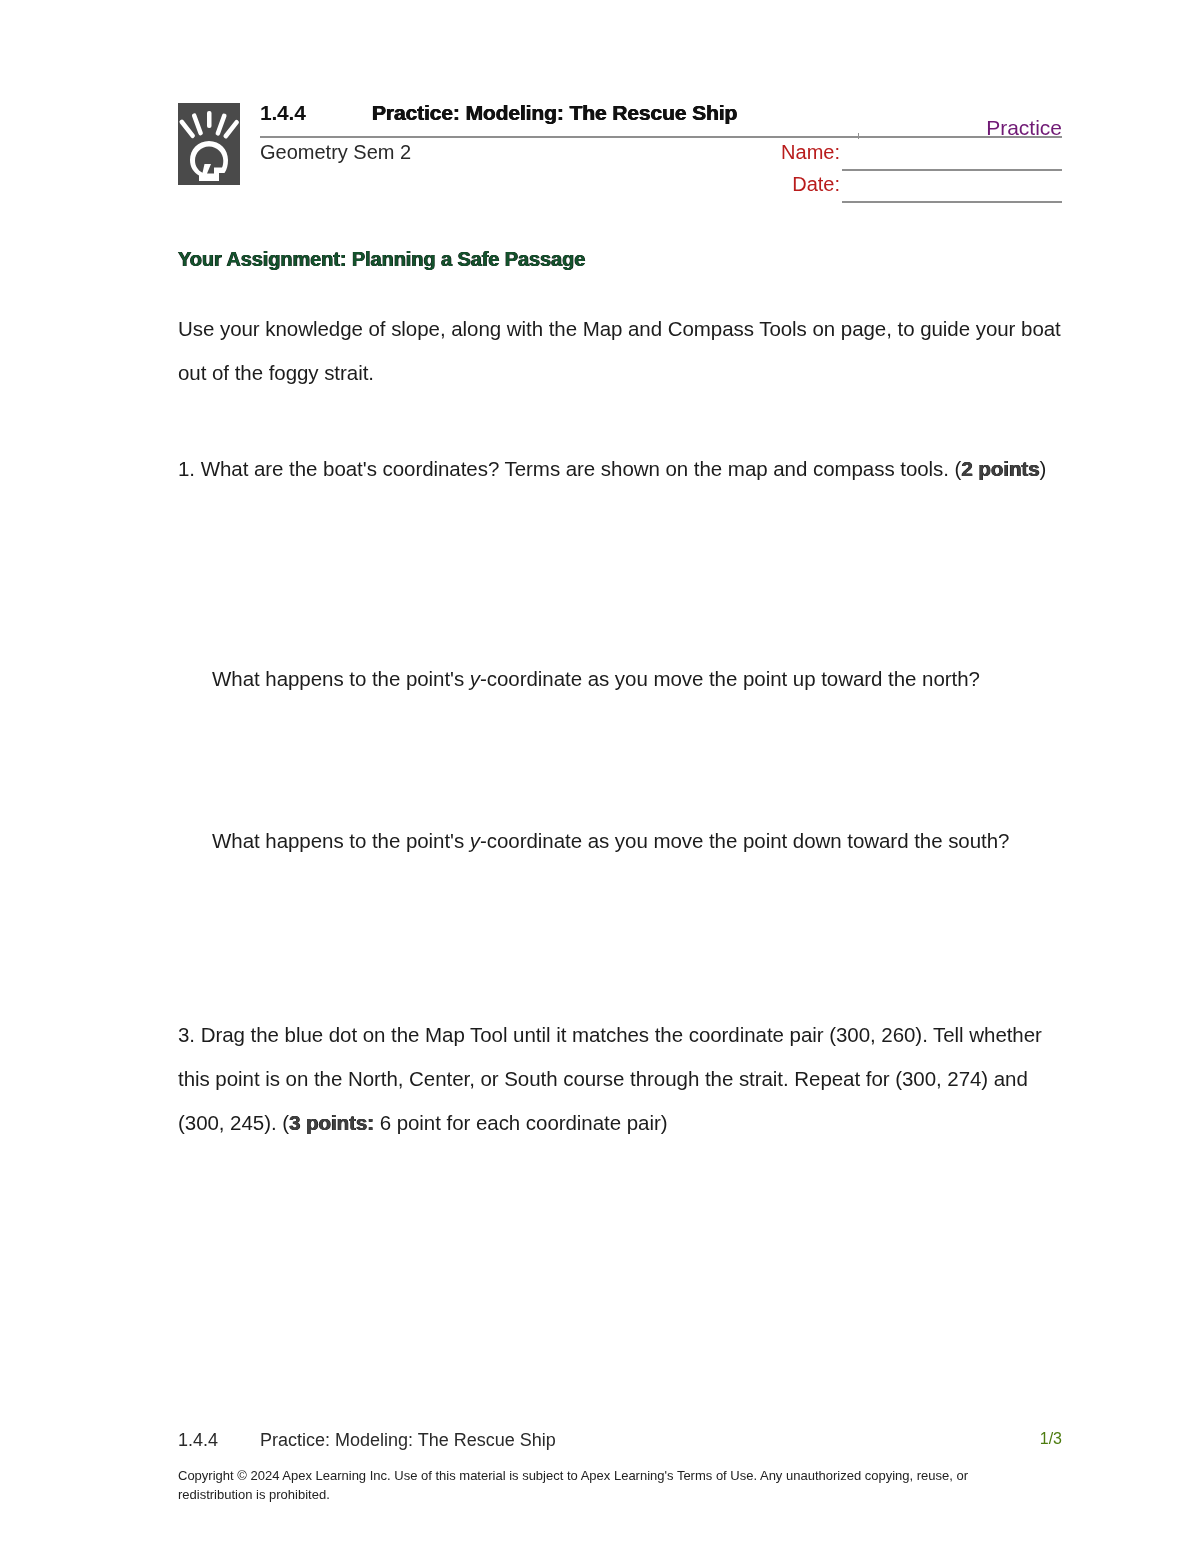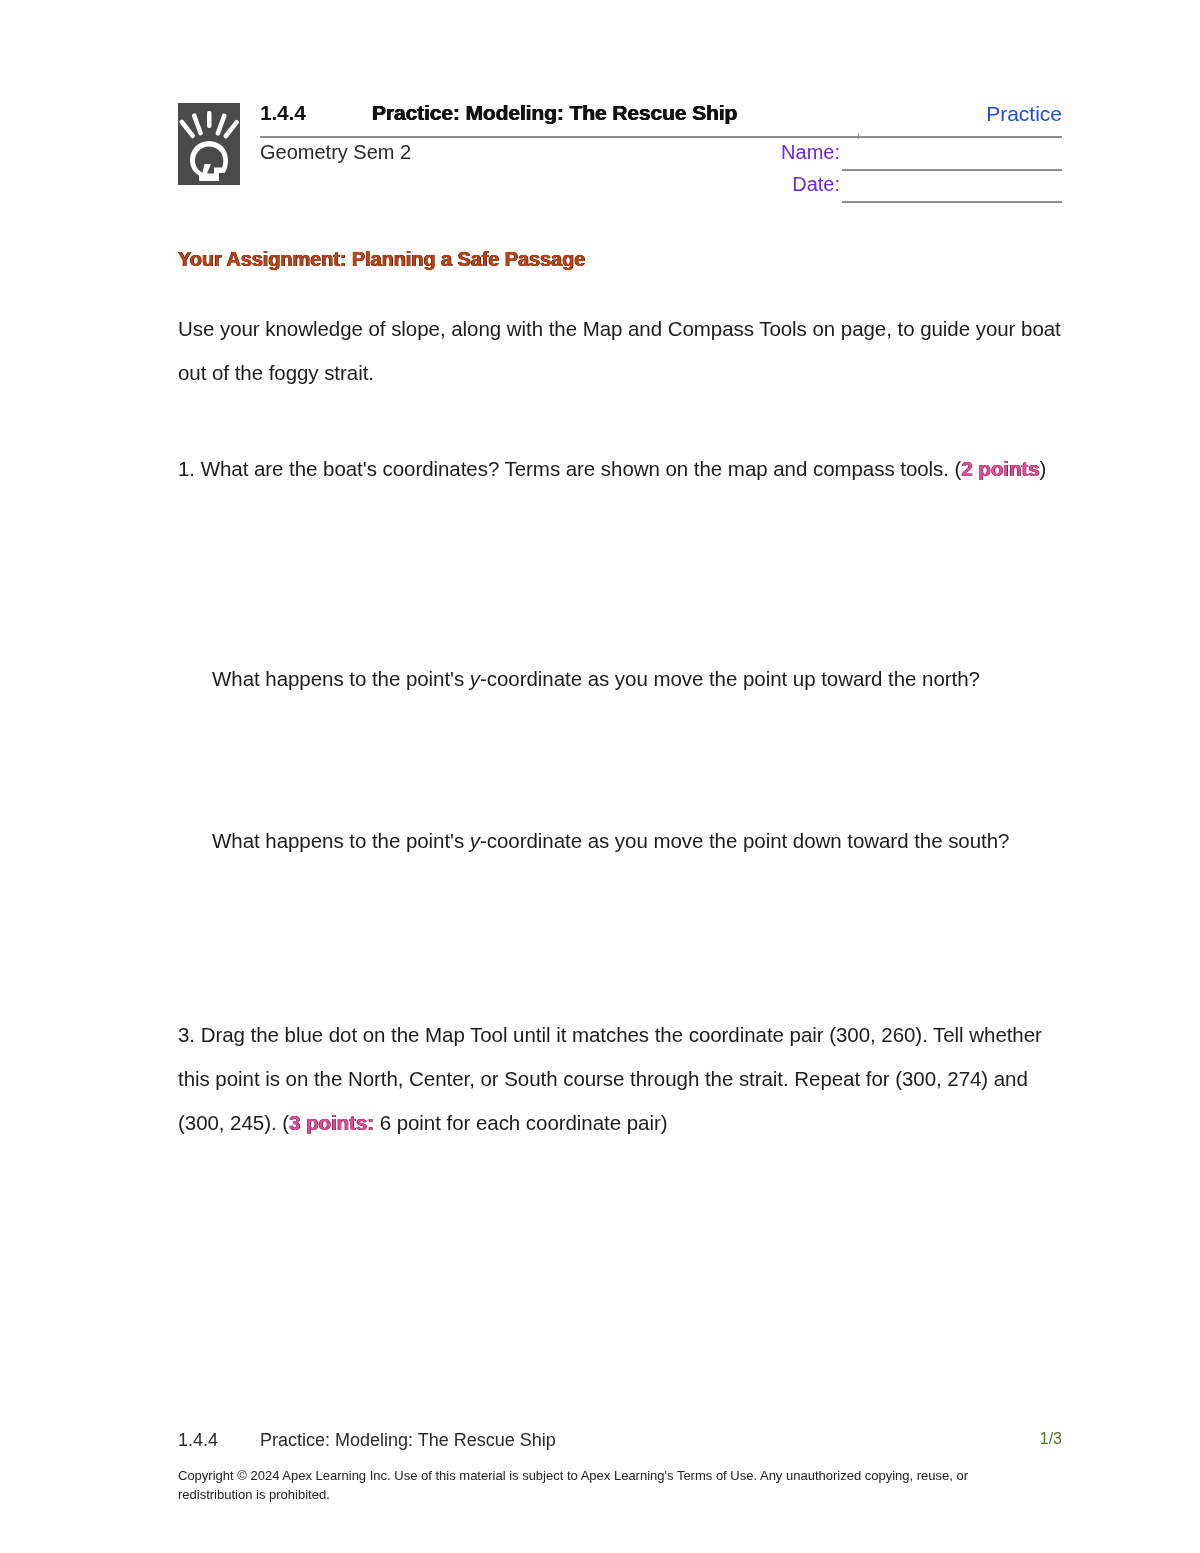--- a/index.html
+++ b/index.html
@@ -56,23 +56,23 @@
     top: 1px;
     font-size: 21px;
     font-weight: bold;
     letter-spacing: -0.1px;
     color: #111;
     text-shadow: 0.4px 0 0 #111, -0.4px 0 0 #111;
   }
   .hdr-right {
     position: absolute;
     right: 0px;
-    top: 2px;
+    top: 16px;
     font-size: 21px;
-    color: #1d4ed8;
+    color: #701a75;
   }
   .hdr-rule {
     position: absolute;
     left: 82px;
     top: 36px;
     width: 802px;
     height: 2px;
     background: #8f8f8f;
   }
   .hdr-rule-tick {
@@ -96,21 +96,21 @@
     position: absolute;
     height: 34px;
   }
   .field-row.name { left: 584px; top: 41px; width: 300px; }
   .field-row.date { left: 584px; top: 73px; width: 300px; }
   .field-label {
     position: absolute;
     right: 222px;
     top: 0px;
     font-size: 20px;
-    color: #6d28d9;
+    color: #b91c1c;
     white-space: nowrap;
   }
   .field-line {
     position: absolute;
     left: 80px;
     top: 28px;
     width: 220px;
     height: 2px;
     background: #8f8f8f;
   }
@@ -119,34 +119,34 @@
   .content {
     position: absolute;
     left: 178px;
     top: 248px;
     width: 884px;
   }
   .assign-heading {
     font-size: 20px;
     font-weight: bold;
     letter-spacing: -0.1px;
-    color: #c2410c;
+    color: #14532d;
     text-shadow: 0.45px 0 0 #111, -0.45px 0 0 #111;
     margin: 0 0 36px 0;
   }
   .para {
     font-size: 20.5px;
     line-height: 44px;
     color: #1c1c1c;
     margin: 0;
     letter-spacing: -0.05px;
   }
   .b {
     font-weight: bold;
-    color: #ec4899;
+    color: #404040;
     text-shadow: 0.4px 0 0 #111, -0.4px 0 0 #111;
   }
   .i { font-style: italic; }
 
   .q-block { margin-top: 52px; }
   .q-indent { margin-left: 34px; }
 
   .gap-sm { height: 150px; }
   .gap-md { height: 118px; }
   .gap-lg { height: 128px; }

